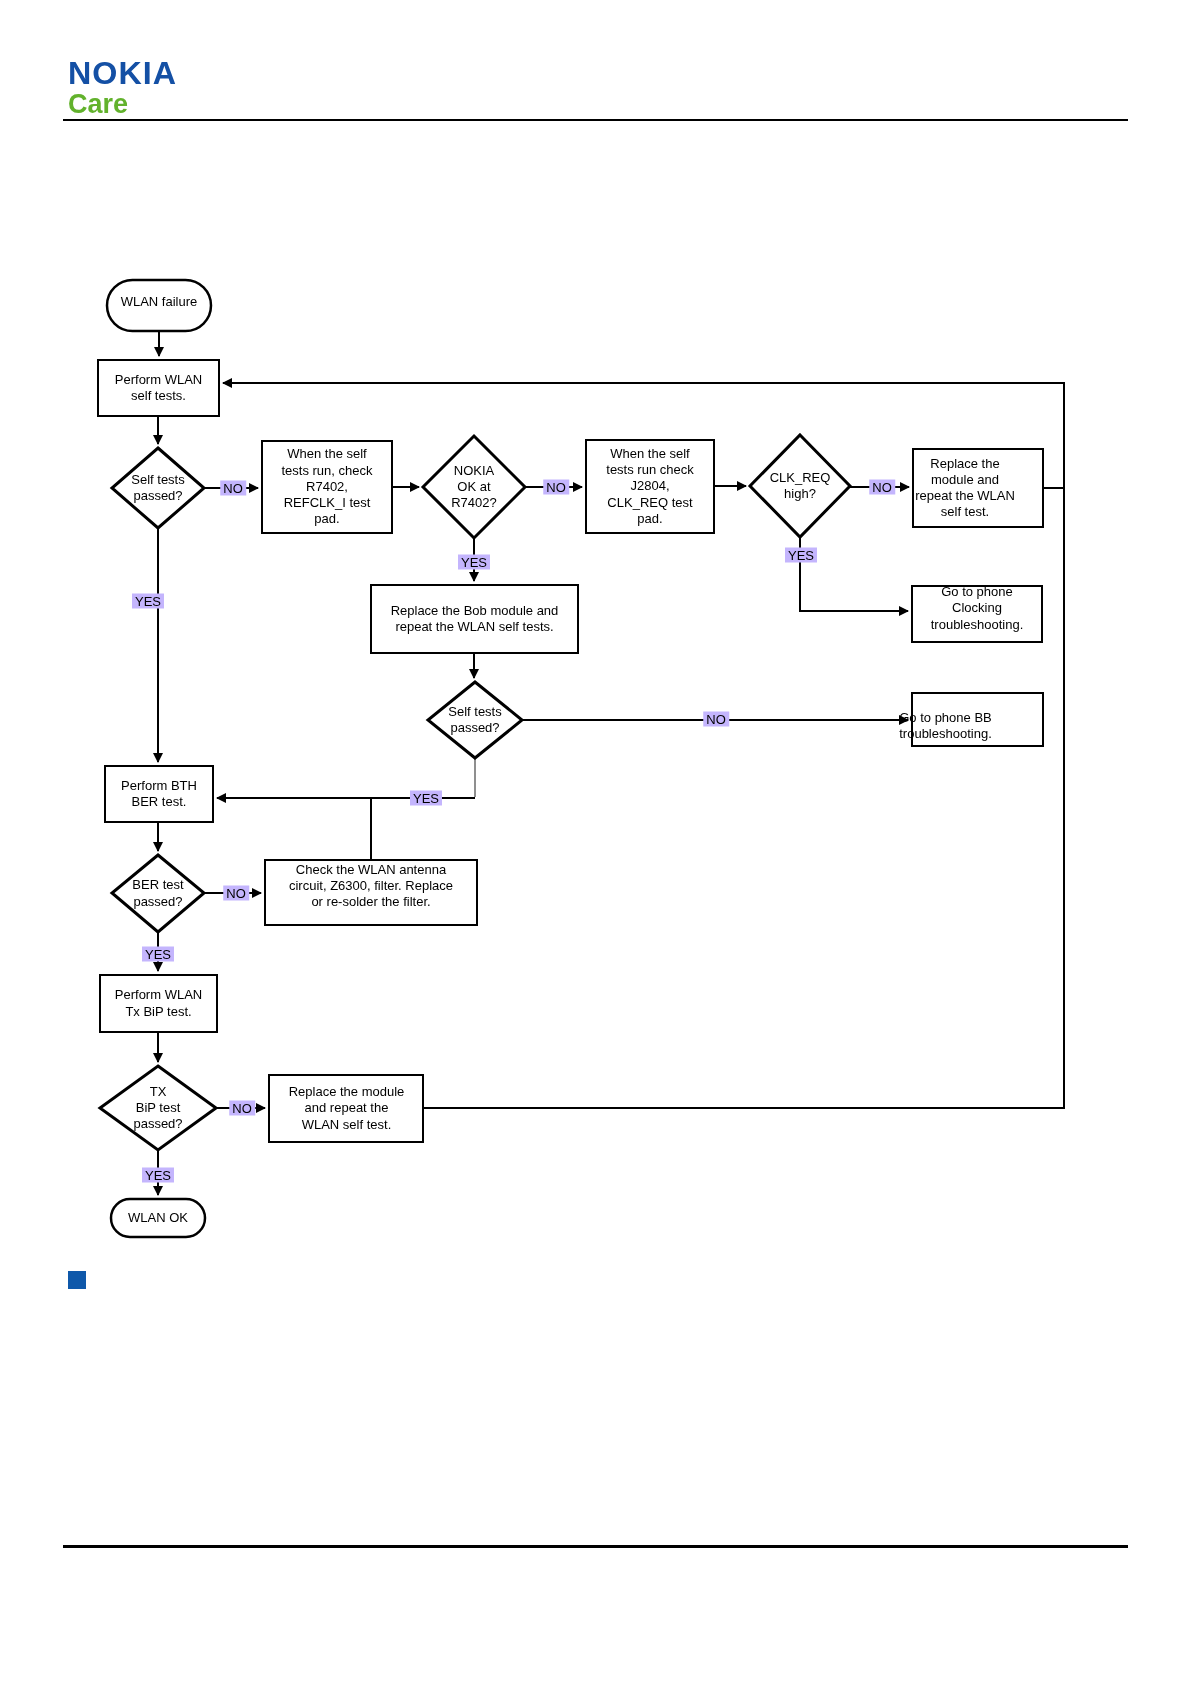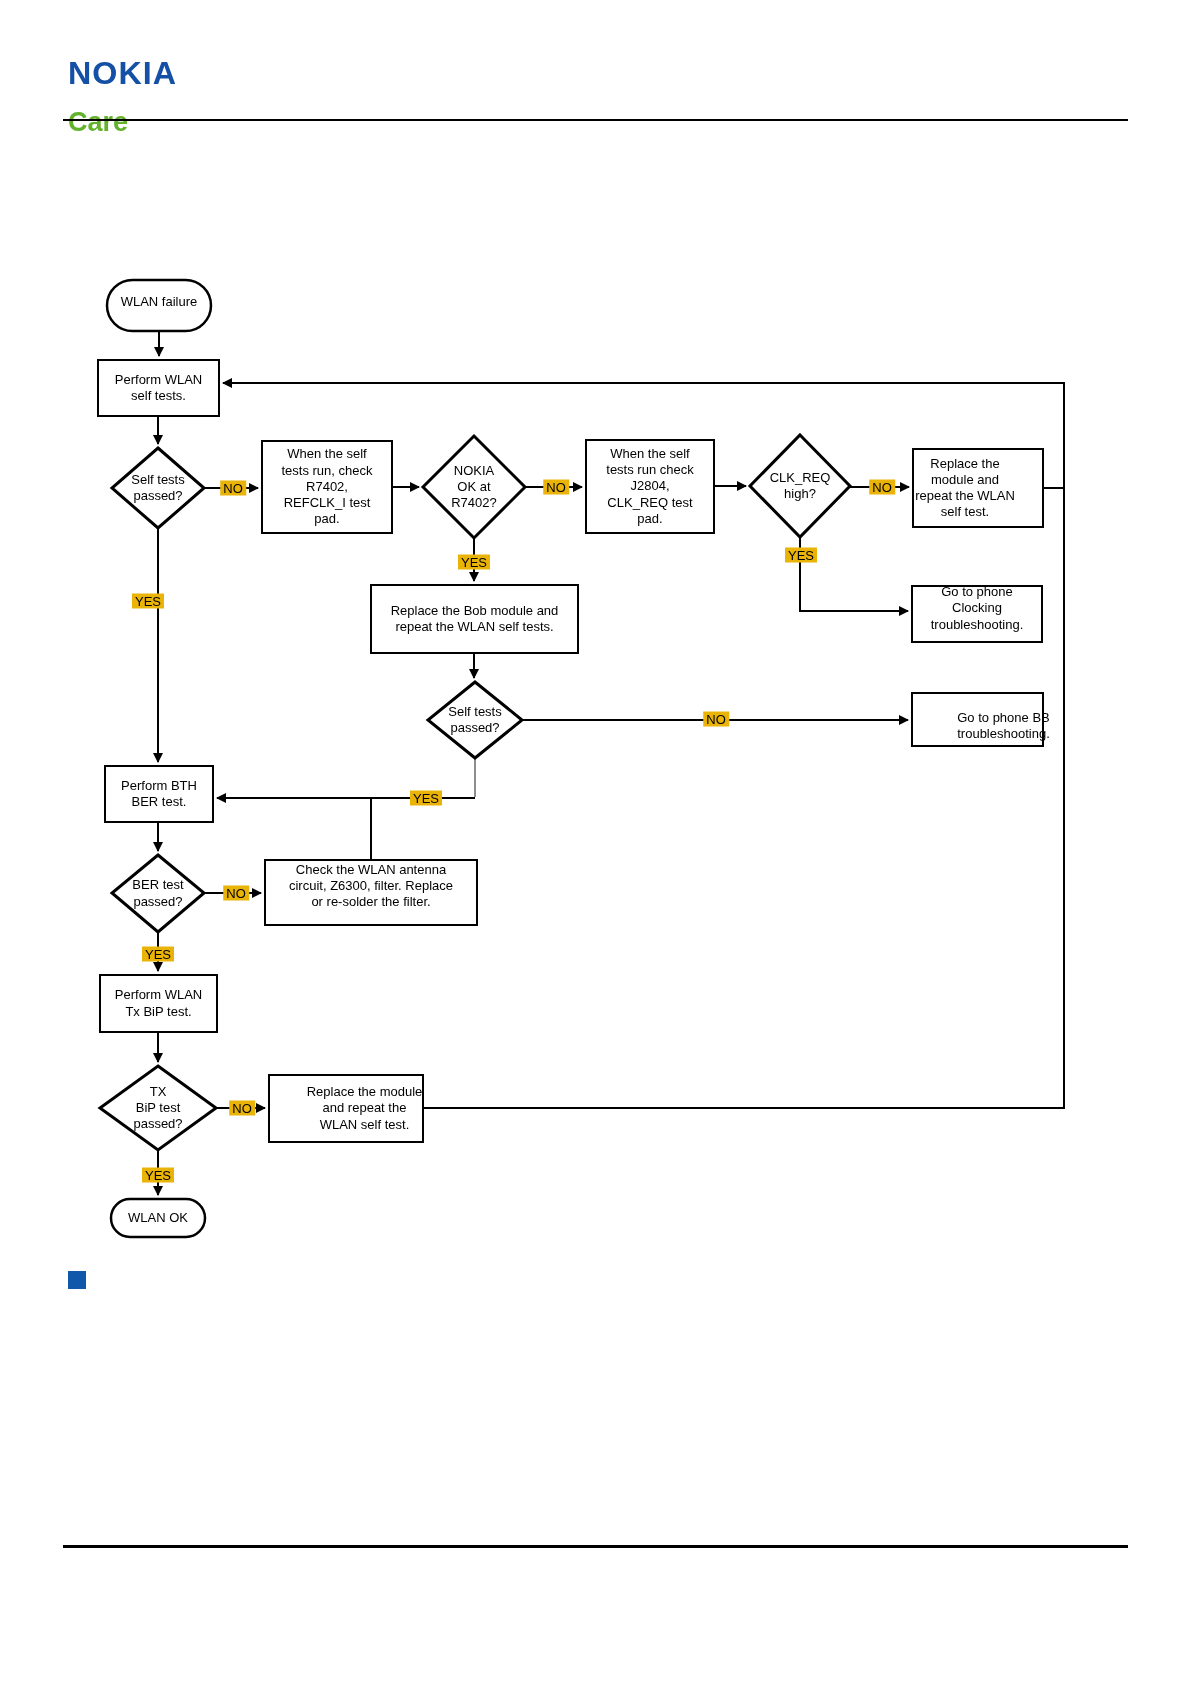--- a/index.html
+++ b/index.html
@@ -9,35 +9,35 @@
     background:#ffffff;
     font-family:"Liberation Sans", sans-serif;
     overflow:hidden;
   }
   .brand{position:absolute;left:68px;top:58px;line-height:1;}
   .brand-nokia{
     color:#1450a5;font-size:31px;font-weight:700;letter-spacing:1px;
     transform:scaleX(1.04);transform-origin:left top;
   }
   .brand-care{
-    color:#62b22c;font-size:27px;font-weight:700;margin-top:20px;letter-spacing:0px;
+    color:#62b22c;font-size:27px;font-weight:700;margin-top:2px;letter-spacing:0px;
   }
   .rule{position:absolute;left:63px;width:1065px;background:#000;}
   .rule-top{top:119px;height:2px;}
   .rule-bottom{top:1545px;height:3px;}
   .legend-square{position:absolute;left:68px;top:1271px;width:18px;height:18px;background:#0f58aa;}
   svg.flow{position:absolute;left:0;top:0;}
   .node-text{
     position:absolute;display:flex;align-items:center;justify-content:center;
     text-align:center;font-size:13px;line-height:1.25;color:#000;
     white-space:pre-line;pointer-events:none;
   }
   .edge-label{
     position:absolute;transform:translate(-50%,-50%);
-    background:#eab308;padding:0 3px;font-size:13px;color:#000;
+    background:#c4b5fd;padding:0 3px;font-size:13px;color:#000;
     pointer-events:none;
   }
 </style>
 </head>
 <body>
 
 <div class="page">
 
   <div class="brand">
     <div class="brand-nokia">NOKIA</div>
@@ -125,35 +125,35 @@
 module and
 repeat the WLAN
 self test.</div>
   <div class="node-text" style="left:912px;top:587px;width:130px;height:43px">Go to phone
 Clocking
 troubleshooting.</div>
   <div class="node-text" style="left:371px;top:585px;width:207px;height:68px">Replace the Bob module and
 repeat the WLAN self tests.</div>
   <div class="node-text" style="left:428px;top:682px;width:94px;height:76px">Self tests
 passed?</div>
-  <div class="node-text" style="left:938px;top:693px;width:131px;height:66px">Go to phone BB
+  <div class="node-text" style="left:880px;top:693px;width:131px;height:66px">Go to phone BB
 troubleshooting.</div>
   <div class="node-text" style="left:105px;top:766px;width:108px;height:56px">Perform BTH
 BER test.</div>
   <div class="node-text" style="left:112px;top:855px;width:92px;height:77px">BER test
 passed?</div>
   <div class="node-text" style="left:265px;top:860px;width:212px;height:52px">Check the WLAN antenna
 circuit, Z6300, filter. Replace
 or re-solder the filter.</div>
   <div class="node-text" style="left:100px;top:975px;width:117px;height:57px">Perform WLAN
 Tx BiP test.</div>
   <div class="node-text" style="left:100px;top:1066px;width:116px;height:84px">TX
 BiP test
 passed?</div>
-  <div class="node-text" style="left:276px;top:1075px;width:177px;height:67px">Replace the module
+  <div class="node-text" style="left:258px;top:1075px;width:177px;height:67px">Replace the module
 and repeat the
 WLAN self test.</div>
   <div class="node-text" style="left:111px;top:1199px;width:94px;height:38px">WLAN OK</div>
 
   <div class="edge-label" style="left:233px;top:488px">NO</div>
   <div class="edge-label" style="left:556px;top:487px">NO</div>
   <div class="edge-label" style="left:882px;top:487px">NO</div>
   <div class="edge-label" style="left:474px;top:562px">YES</div>
   <div class="edge-label" style="left:801px;top:555px">YES</div>
   <div class="edge-label" style="left:148px;top:601px">YES</div>

